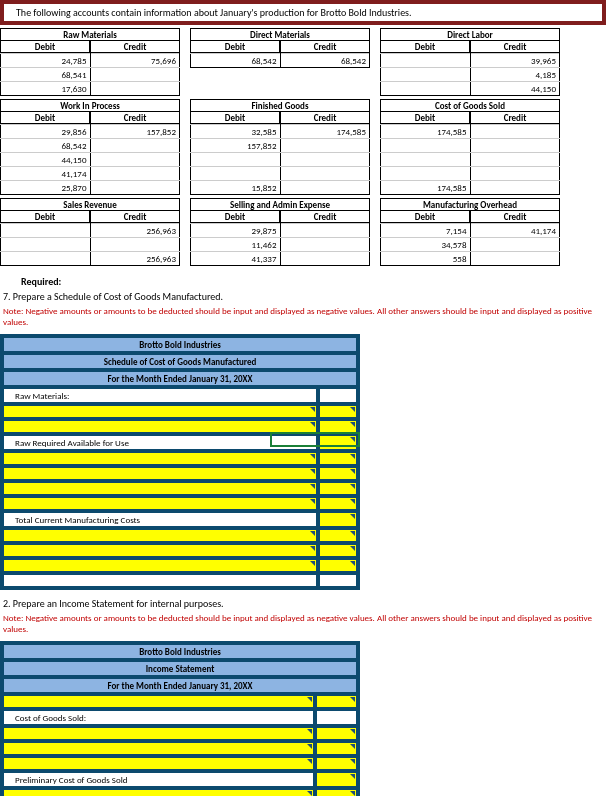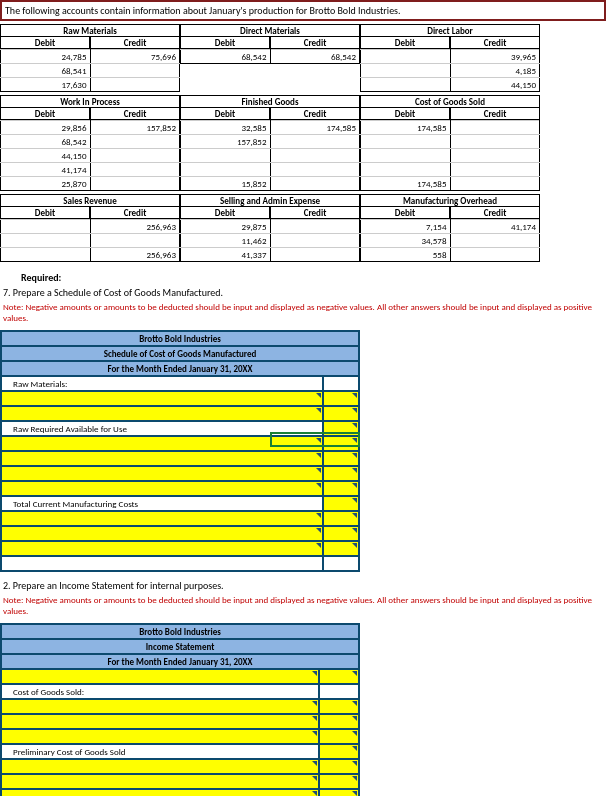--- a/index.html
+++ b/index.html
@@ -1,32 +1,32 @@
 <!DOCTYPE html>
 <html><head>
 <meta charset="utf-8">
 <style>
 *{box-sizing:border-box;margin:0;padding:0}
 body{font-family:Calibri,Arial,sans-serif;font-size:9px;background:#fff;width:606px}
 table{border-collapse:collapse;width:100%}
 td{border:1px solid #ccc;height:14px;padding:1px 3px;vertical-align:middle}
-.intro{font-size:10px;padding:2px 3px;border:2px solid #7f1d1d}
-.accounts-row{display:flex;margin:3px 0}
+.intro{font-size:10px;padding:2px 12px;border:4px solid #7f1d1d}
+.accounts-row{display:flex;gap:10px;margin:3px 0}
 .acct{width:180px}
 .acct-title{text-align:center;font-weight:bold;border:1px solid #000;border-bottom:none;background:#fff}
 .dc-row{display:flex}
 .dc{width:50%;text-align:center;font-weight:bold;border:1px solid #000}
 .acct-body td{border-left:1px solid #000;border-right:1px solid #000;border-top:1px solid #ccc;border-bottom:1px solid #ccc;text-align:right;width:50%}
 .acct-body tr:last-child td{border-bottom:1px solid #000}
 .single-top{border-top:1px solid #000!important}
 .req{font-weight:bold;font-size:10px;margin-top:8px;padding:1px 21px}
 .note{color:#c00000;font-size:9px;padding:1px 3px}
 .p{font-size:10px;padding:1px 3px}
 .sched{width:360px;margin-top:6px}
-.sched td{border:2px solid #0c4a6e;height:15px}
+.sched td{border:4px solid #0c4a6e;height:15px}
 .hdr{background:#8db4e2;text-align:center;font-weight:bold}
 .lbl{background:#fff;font-size:9px;padding-left:11px}
 .yellow{background:#ffff00;position:relative}
 .tri{position:absolute;right:1px;top:1px;width:0;height:0;border-left:5px solid transparent;border-top:5px solid #1f4e78}
 .active-cell{border:2px solid #1a7f37!important;width:90px;height:15px;position:absolute;left:270px;top:432px}
 </style>
 </head>
 <body>
 
 <div class="intro">The following accounts contain information about January's production for Brotto Bold Industries.</div>

